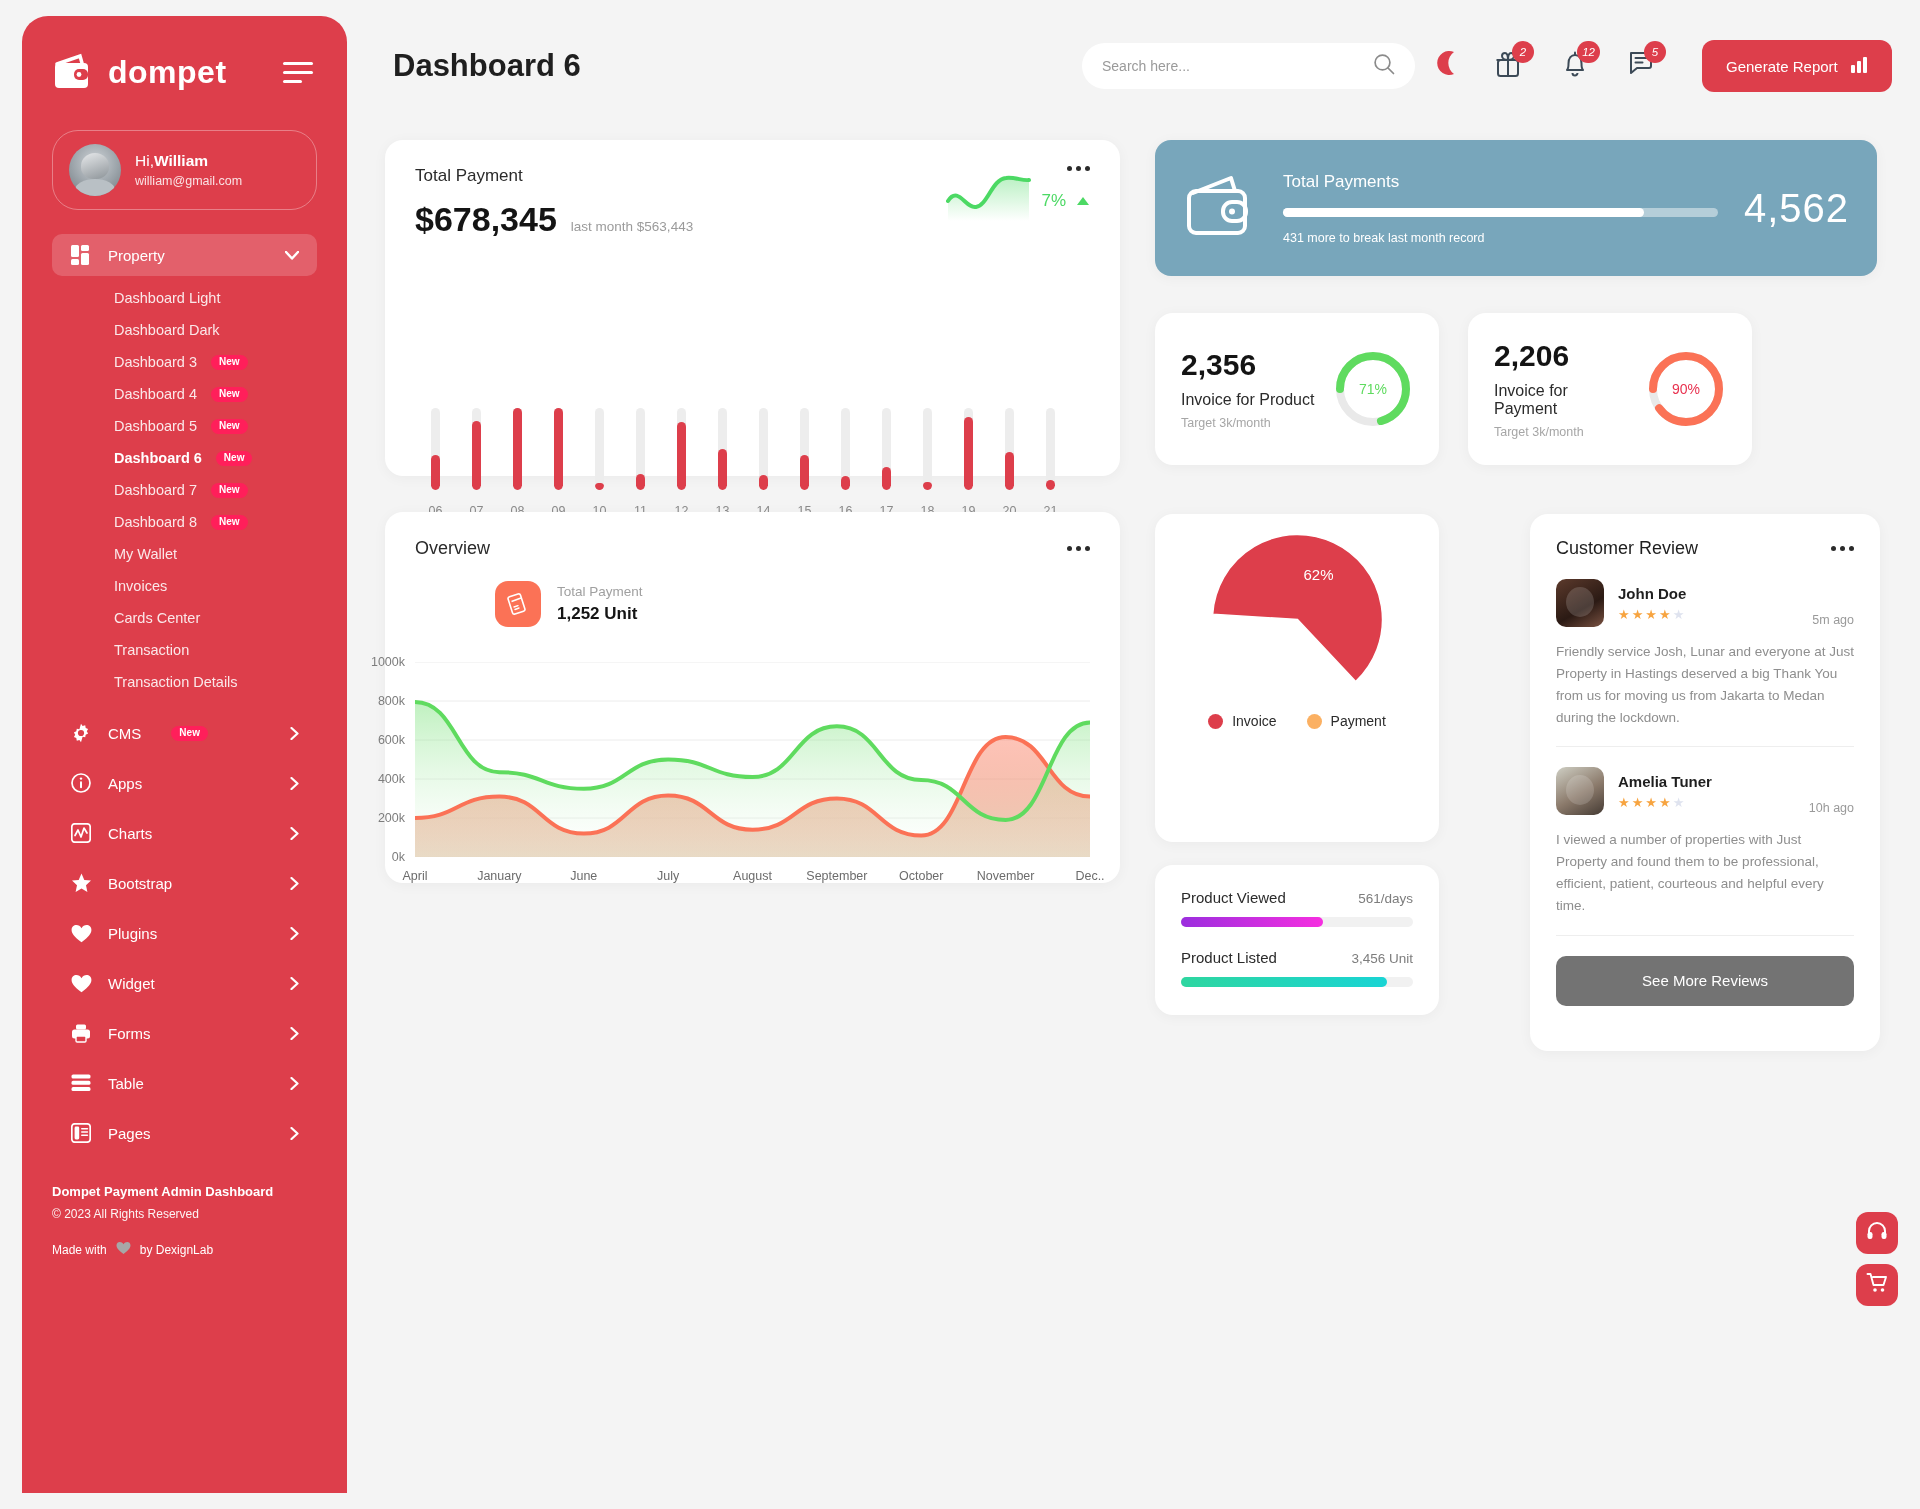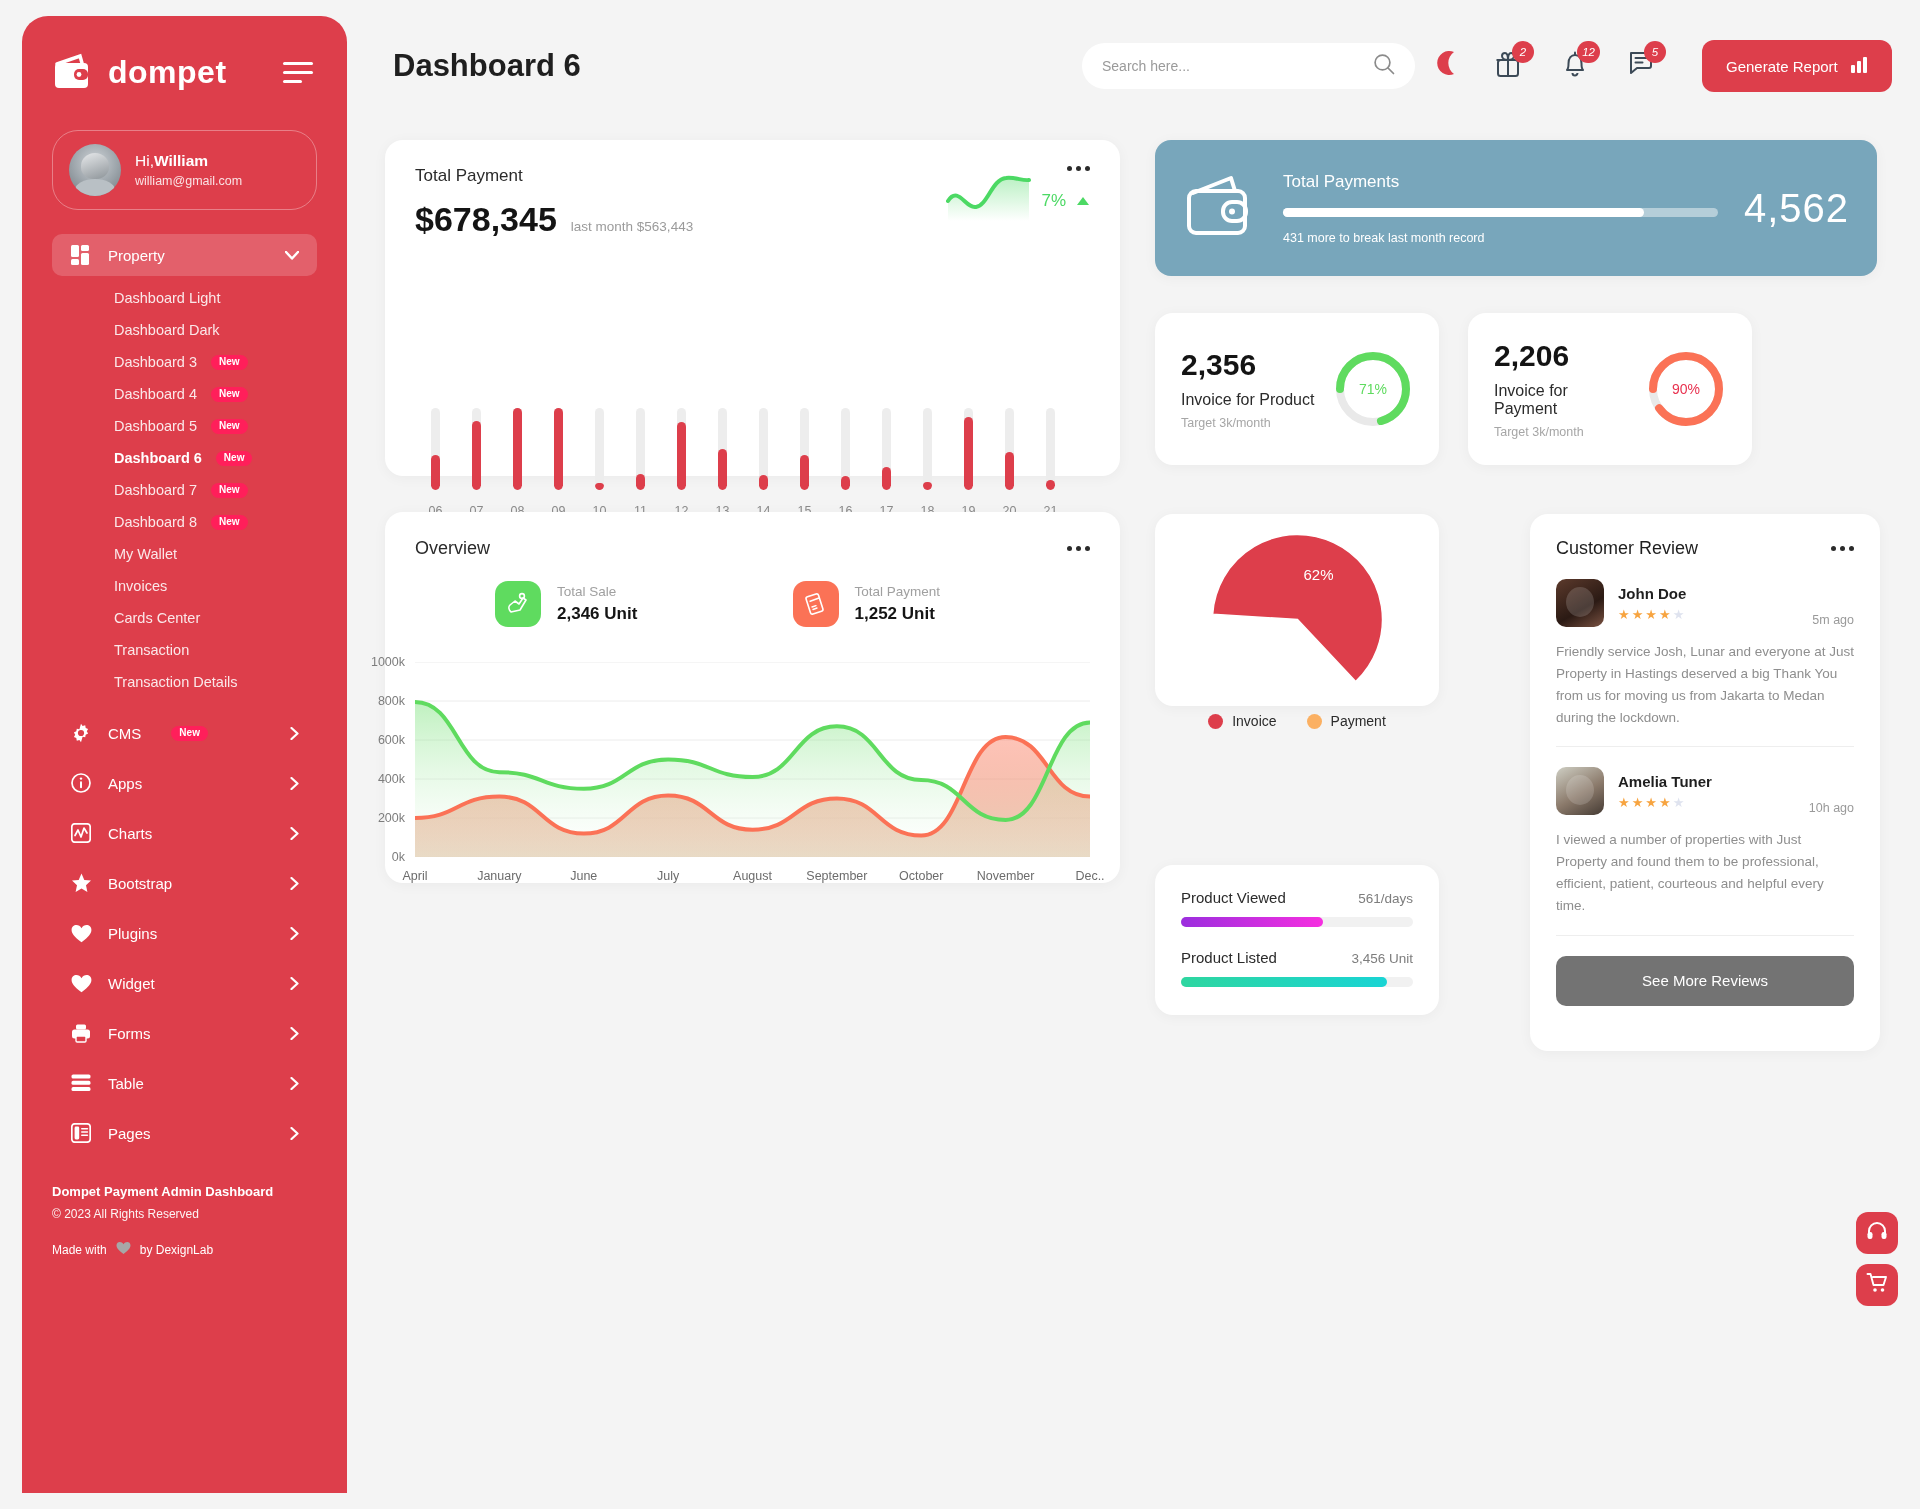--- a/index.html
+++ b/index.html
@@ -146,21 +146,21 @@
   .ov-stats { display: flex; gap: 0; margin-top: 22px; padding-left: 80px; }
   .ov-stat { display: flex; align-items: center; gap: 16px; width: 300px; }
   .ov-ic { width: 46px; height: 46px; border-radius: 13px; display: flex; align-items: center; justify-content: center; }
   .ov-s-lbl { font-size: 13.5px; color: #a0a0a0; }
   .ov-s-val { font-size: 17px; font-weight: bold; color: #151515; margin-top: 5px; }
   .ov-chart { position: absolute; left: 30px; top: 150px; width: 675px; height: 195px; }
   .ytick { position: absolute; right: 100%; transform: translateY(-50%); font-size: 12.5px; color: #7d7d7d; padding-right: 10px; white-space: nowrap; }
   .xtick { position: absolute; top: 100%; transform: translateX(-50%); margin-top: 12px; font-size: 12.5px; color: #6c6c6c; white-space: nowrap; }
 
   
-  #c-pie { left: 1155px; top: 514px; width: 284px; height: 192px; padding: 18px; }
+  #c-pie { left: 1155px; top: 514px; width: 284px; height: 328px; padding: 18px; }
   .legend { display: flex; justify-content: center; gap: 30px; margin-top: 6px; }
   .legend div { display: flex; align-items: center; gap: 9px; font-size: 14px; color: #2b2b2b; }
   .legend i { width: 15px; height: 15px; border-radius: 50%; display: block; }
 
   
   #c-prod { left: 1155px; top: 865px; width: 284px; height: 150px; padding: 24px 26px; }
   .pr-row { display: flex; justify-content: space-between; align-items: baseline; text-align: right; }
   .pr-lbl { font-size: 15px; color: #2b2b2b; }
   .pr-val { font-size: 13.5px; color: #7d7d7d; }
   .pr-track { height: 10px; background: #f1f1f1; border-radius: 6px; margin-top: 11px; position: relative; }
@@ -676,32 +676,20 @@
   <section class="card" id="c-ov">
     <div style="display:flex; align-items:center;">
       <span class="ov-title">Overview</span>
       <span class="dots" style="margin-left:auto">
           <span></span>
           <span></span>
           <span></span>
         </span>
     </div>
     <div class="ov-stats">
-      <div class="ov-stat">
-        <span class="ov-ic" style="background:#5fdb5f">
-          <svg width="26" height="26" viewBox="0 0 26 26">
-              <path d="M6 21 C4 19 3 16 5 14 L10 10 L14 13 L18 7 L21 9 L15 19 Z" stroke="#fff" stroke-width="1.6" fill="none" stroke-linejoin="round"></path>
-              <circle cx="17" cy="5" r="2.4" stroke="#fff" stroke-width="1.6" fill="none"></circle>
-            </svg>
-        </span>
-        <span>
-          <div class="ov-s-lbl">Total Sale</div>
-          <div class="ov-s-val">2,346 Unit</div>
-        </span>
-      </div>
       <div class="ov-stat">
         <span class="ov-ic" style="background:#fb7256">
           <svg width="26" height="26" viewBox="0 0 26 26">
               <rect x="5" y="4" width="13" height="18" rx="2" transform="rotate(-18 11.5 13)" stroke="#fff" stroke-width="1.6" fill="none"></rect>
               <path d="M6.5 10.5 L16 7" stroke="#fff" stroke-width="1.6"></path>
               <path d="M9 16 L13 14.6 M10 18.5 L14 17" stroke="#fff" stroke-width="1.4" stroke-linecap="round"></path>
             </svg>
         </span>
         <span>
           <div class="ov-s-lbl">Total Payment</div>

